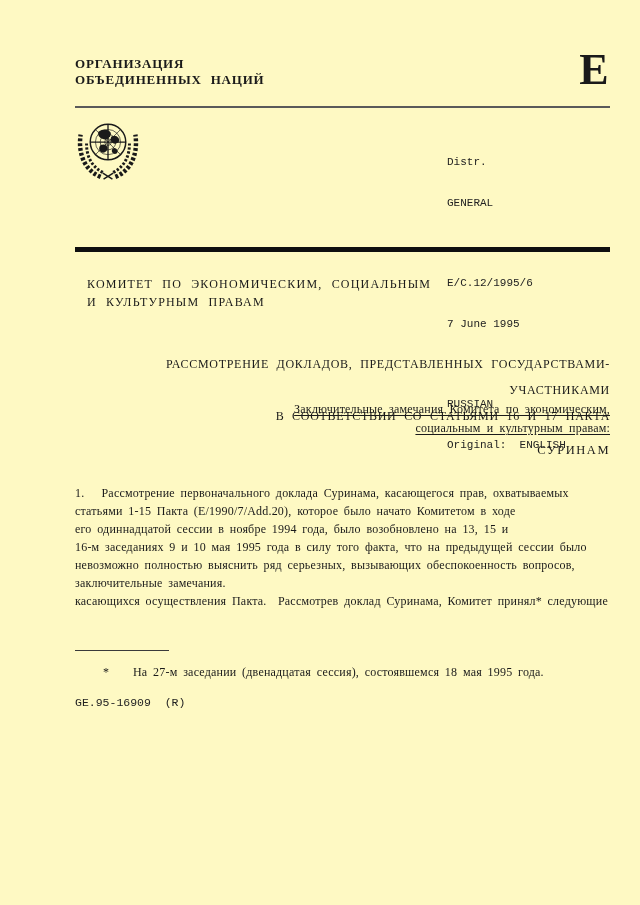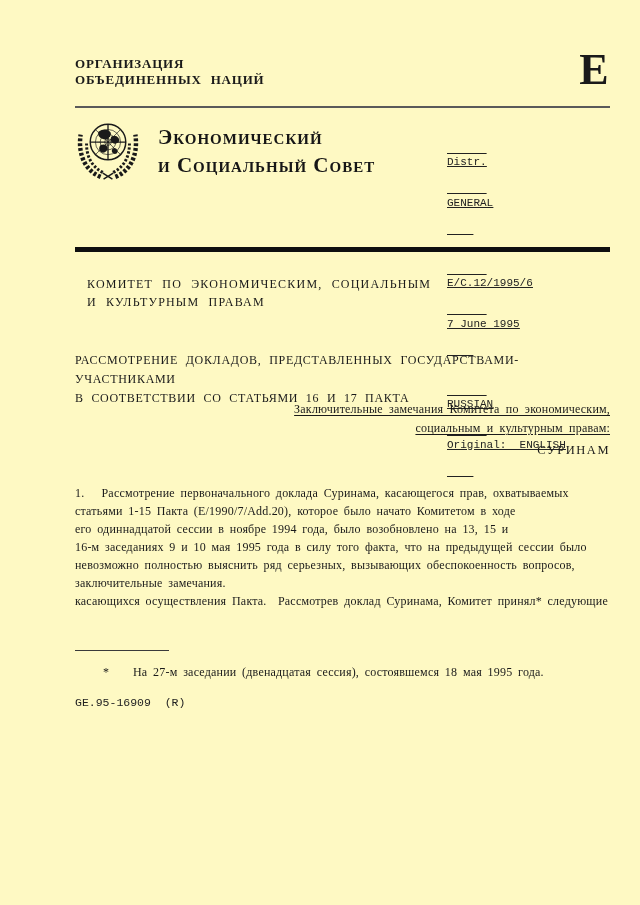--- a/index.html
+++ b/index.html
@@ -39,39 +39,39 @@
     position: absolute; left: 158px; top: 123px;
     font-weight: bold; font-size: 21px; line-height: 28px;
     font-variant: small-caps; letter-spacing: 1px; color: #161616;
   }
   .distr-block {
     position: absolute; left: 447px; top: 129px;
     font-family: "Liberation Mono", monospace;
     font-size: 11px; line-height: 13.5px; color: #222;
   }
   .distr-block .group { margin-bottom: 13px; }
-  .distr-block div { white-space: pre; text-decoration: underline; }
+  .distr-block div { white-space: pre; }
 
   
   .rule-thick {
     position: absolute; left: 75px; top: 247px;
     width: 535px; height: 5px; background: #0f0f0f;
   }
 
   
   .committee {
     position: absolute; left: 87px; top: 276px;
     font-size: 12px; line-height: 17.5px;
     letter-spacing: 1.2px; word-spacing: 5px;
   }
 
   
   .title-block {
     position: absolute; left: 75px; top: 351px; width: 535px;
-    text-align: left; font-size: 12px; line-height: 19px;
+    text-align: right; font-size: 12px; line-height: 26px;
     letter-spacing: 0.7px; word-spacing: 4px;
   }
   .subtitle-block {
     position: absolute; left: 75px; top: 400px; width: 535px;
     text-align: right; font-size: 12px; line-height: 19px;
     word-spacing: 3px; letter-spacing: 0.2px;
   }
   .subtitle-block .u { text-decoration: underline; text-underline-offset: 2px; }
   .country {
     position: absolute; left: 75px; top: 443px; width: 535px;
@@ -137,24 +137,20 @@
     </g>
 
     <g fill="#1a1a1a" stroke="none">
       <path d="M37 28 q7 -5 13 -2 q6 3 3 8 q-4 6 -10 4 q-8 -3 -6 -10z"></path>
       <path d="M55 34 q6 -2 9 2 q3 4 -1 7 q-5 3 -8 -1 q-3 -4 0 -8z"></path>
       <path d="M40 46 q5 -2 8 1 q3 3 0 7 q-4 4 -8 1 q-4 -4 0 -9z"></path>
       <path d="M58 50 q4 0 5 4 q0 4 -4 4 q-4 -1 -4 -4 q0 -3 3 -4z"></path>
     </g>
   </svg>
 
-  <div class="council-name">
-    <div>Экономический</div>
-    <div>и Социальный Совет</div>
-  </div>
 
   <div class="distr-block">
     <div class="group">
       <div>Distr.</div>
       <div>GENERAL</div>
     </div>
     <div class="group">
       <div>E/C.12/1995/6</div>
       <div>7 June 1995</div>
     </div>

